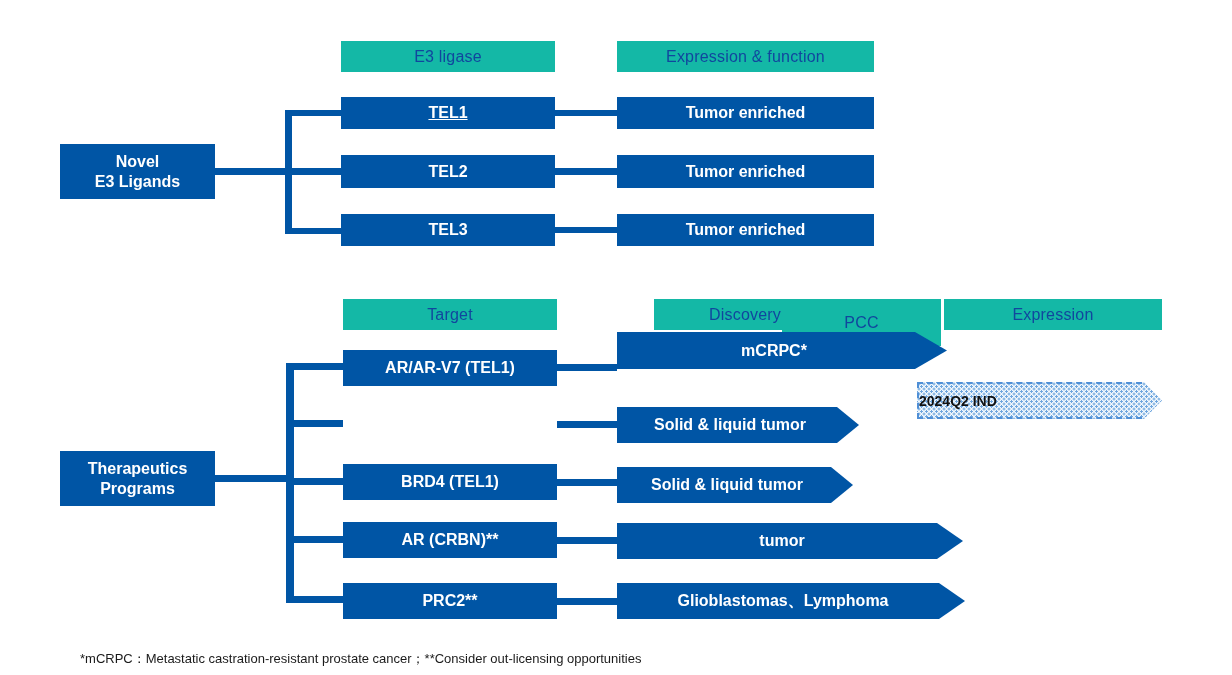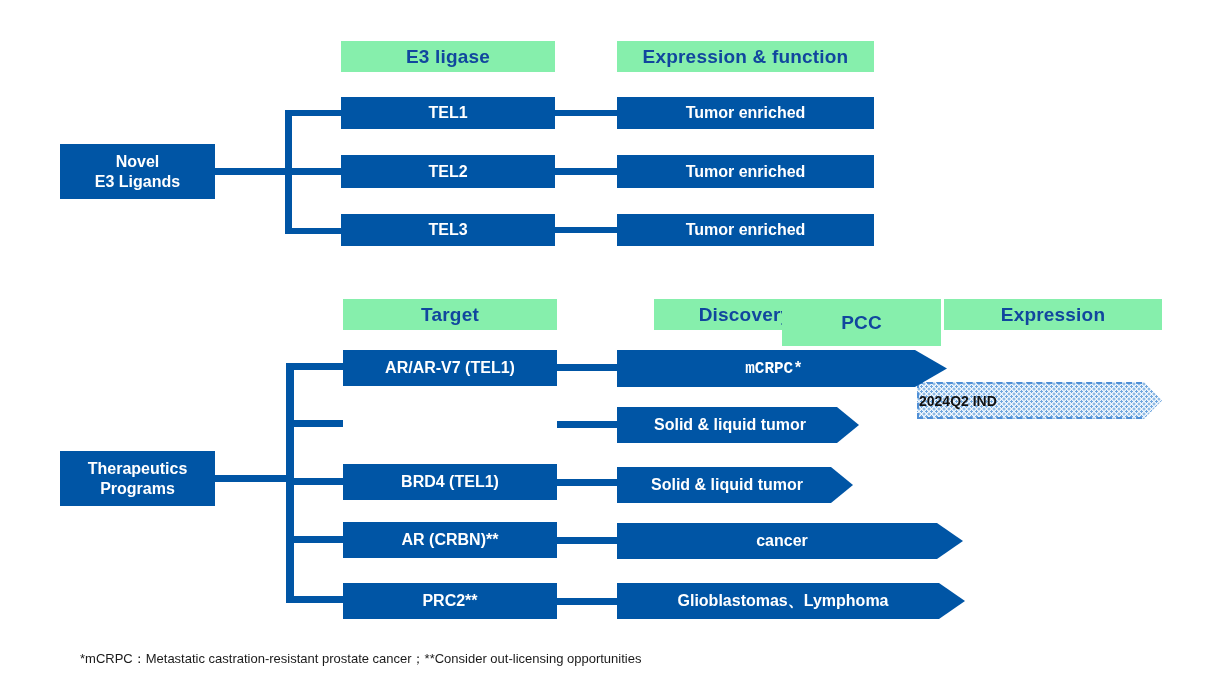--- a/index.html
+++ b/index.html
@@ -8,24 +8,24 @@
     background:#ffffff;
     font-family:"Liberation Sans","DejaVu Sans",sans-serif;
     overflow:hidden;
   }
   #stage{position:relative;width:1232px;height:675px;}
 
   
   .abs{position:absolute;box-sizing:border-box;}
 
   .hdr{
-    background:#86efac;
+    background:#14b8a6;
     color:#11469e;
-    font-weight:bold;
-    font-size:19px;
+    font-weight:normal;
+    font-size:16px;
     display:flex;align-items:center;justify-content:center;
     letter-spacing:.2px;
   }
 
   .bluebox{
     background:#0055a5;
     color:#ffffff;
     font-weight:bold;
     font-size:16px;
     display:flex;align-items:center;justify-content:center;
@@ -86,21 +86,21 @@
   </div>
 
   <div class="abs rule" style="left:215px;top:168px;width:77px;height:7px;"></div>
 
   <div class="abs rule" style="left:285px;top:110px;width:7px;height:124px;"></div>
 
   <div class="abs rule" style="left:285px;top:110px;width:56px;height:6px;"></div>
   <div class="abs rule" style="left:285px;top:168px;width:56px;height:7px;"></div>
   <div class="abs rule" style="left:285px;top:228px;width:56px;height:6px;"></div>
 
-  <div class="abs bluebox" style="left:341px;top:97px;width:214px;height:32px;">TEL1</div>
+  <div class="abs bluebox" style="left:341px;top:97px;width:214px;height:32px;text-decoration:underline;">TEL1</div>
   <div class="abs rule" style="left:555px;top:110px;width:62px;height:6px;"></div>
   <div class="abs bluebox" style="left:617px;top:97px;width:257px;height:32px;">Tumor enriched</div>
 
   <div class="abs bluebox" style="left:341px;top:155px;width:214px;height:33px;">TEL2</div>
   <div class="abs rule" style="left:555px;top:168px;width:62px;height:7px;"></div>
   <div class="abs bluebox" style="left:617px;top:155px;width:257px;height:33px;">Tumor enriched</div>
 
   <div class="abs bluebox" style="left:341px;top:214px;width:214px;height:32px;">TEL3</div>
   <div class="abs rule" style="left:555px;top:227px;width:62px;height:6px;"></div>
   <div class="abs bluebox" style="left:617px;top:214px;width:257px;height:32px;">Tumor enriched</div>
@@ -127,43 +127,43 @@
   <div class="abs rule" style="left:286px;top:596px;width:57px;height:7px;"></div>
 
   <div class="abs bluebox" style="left:343px;top:350px;width:214px;height:36px;">AR/AR-V7 (TEL1)</div>
   <div class="abs rule" style="left:557px;top:364px;width:60px;height:7px;"></div>
 
   <div class="abs dotted" style="left:917px;top:350px;width:245px;height:37px;
        clip-path:polygon(0 0, calc(100% - 18px) 0, 100% 50%, calc(100% - 18px) 100%, 0 100%);">
     <span class="lbl">2024Q2 IND</span>
   </div>
 
-  <div class="abs arrowbox" style="left:617px;top:350px;width:330px;height:37px;
-       clip-path:polygon(0 0, calc(100% - 32px) 0, 100% 50%, calc(100% - 32px) 100%, 0 100%);font-family:Liberation Mono, monospace;">
+  <div class="abs arrowbox" style="left:617px;top:332px;width:330px;height:37px;
+       clip-path:polygon(0 0, calc(100% - 32px) 0, 100% 50%, calc(100% - 32px) 100%, 0 100%);">
     <span class="lbl">mCRPC*</span>
   </div>
 
   <div class="abs rule" style="left:557px;top:421px;width:60px;height:7px;"></div>
   <div class="abs arrowbox" style="left:617px;top:407px;width:242px;height:36px;
        clip-path:polygon(0 0, calc(100% - 22px) 0, 100% 50%, calc(100% - 22px) 100%, 0 100%);">
     <span class="lbl">Solid  &amp; liquid tumor</span>
   </div>
 
   <div class="abs bluebox" style="left:343px;top:464px;width:214px;height:36px;">BRD4 (TEL1)</div>
   <div class="abs rule" style="left:557px;top:479px;width:60px;height:7px;"></div>
   <div class="abs arrowbox" style="left:617px;top:467px;width:236px;height:36px;
        clip-path:polygon(0 0, calc(100% - 22px) 0, 100% 50%, calc(100% - 22px) 100%, 0 100%);">
     <span class="lbl">Solid  &amp; liquid tumor</span>
   </div>
 
   <div class="abs bluebox" style="left:343px;top:522px;width:214px;height:36px;">AR (CRBN)**</div>
   <div class="abs rule" style="left:557px;top:537px;width:60px;height:7px;"></div>
   <div class="abs arrowbox" style="left:617px;top:523px;width:346px;height:36px;
        clip-path:polygon(0 0, calc(100% - 26px) 0, 100% 50%, calc(100% - 26px) 100%, 0 100%);">
-    <span class="lbl">cancer</span>
+    <span class="lbl">tumor</span>
   </div>
 
   <div class="abs bluebox" style="left:343px;top:583px;width:214px;height:36px;">PRC2**</div>
   <div class="abs rule" style="left:557px;top:598px;width:60px;height:7px;"></div>
   <div class="abs arrowbox" style="left:617px;top:583px;width:348px;height:36px;
        clip-path:polygon(0 0, calc(100% - 26px) 0, 100% 50%, calc(100% - 26px) 100%, 0 100%);">
     <span class="lbl">Glioblastomas、Lymphoma</span>
   </div>
 
   <div class="footnote" style="left:80px;top:650px;">*mCRPC：Metastatic castration-resistant prostate cancer；**Consider out-licensing opportunities</div>

